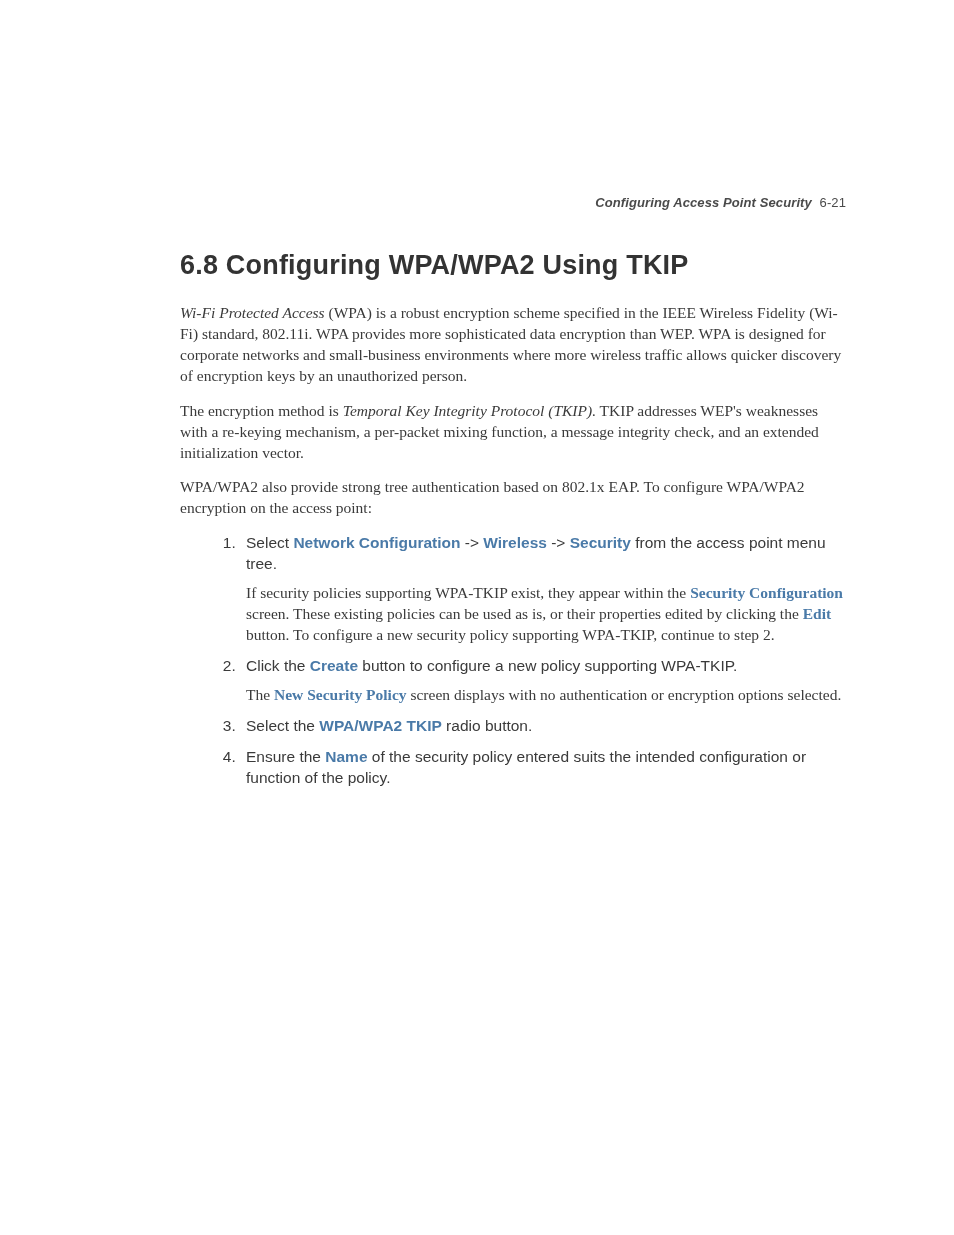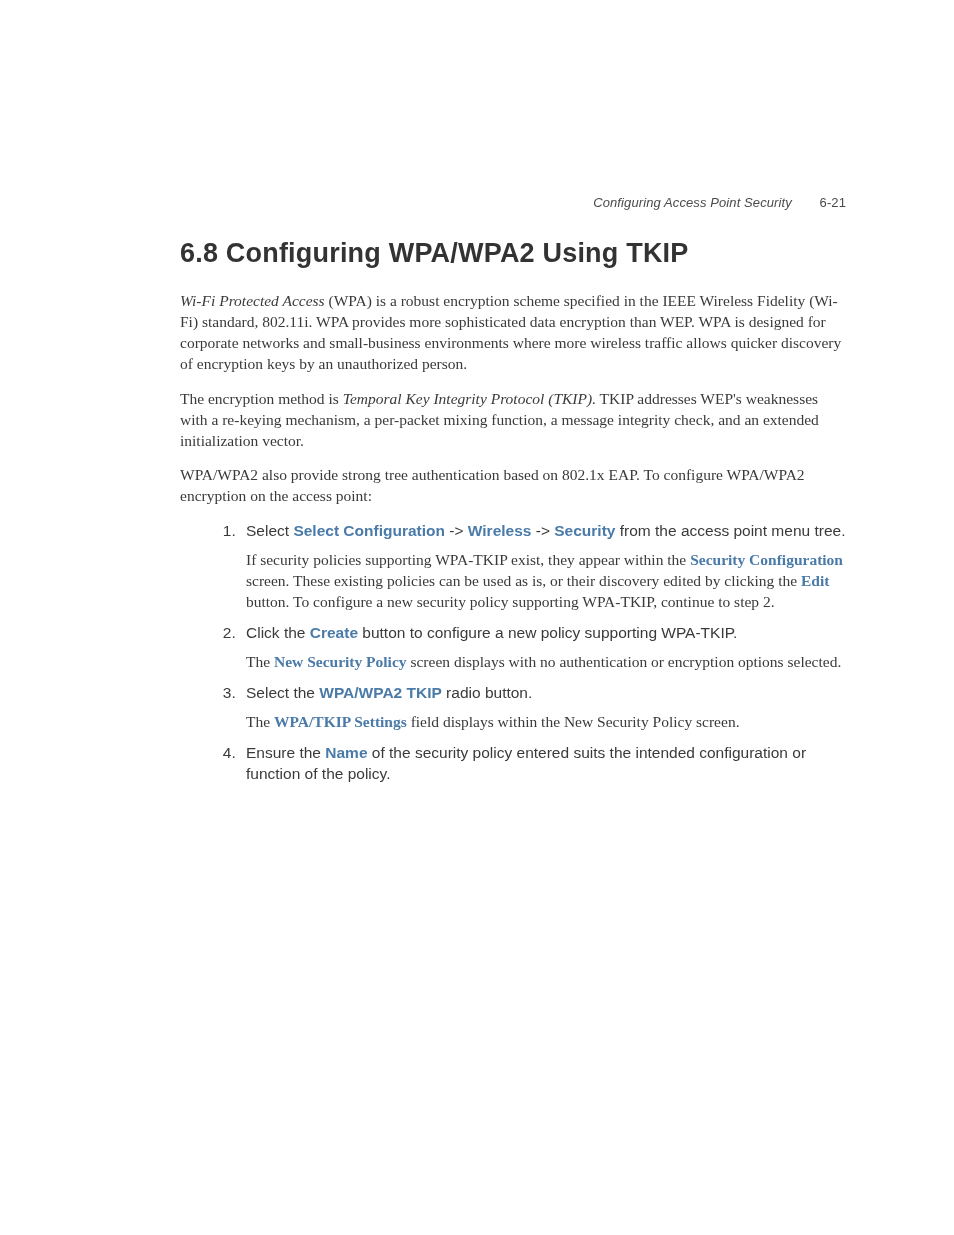--- a/index.html
+++ b/index.html
@@ -19,27 +19,28 @@
   .running-header {
     position: absolute;
     top: 195px;
     right: 108px;
     font-size: 13px;
     color: #4a4a4a;
     letter-spacing: 0.1px;
   }
   .running-header .title {
     font-style: italic;
-    margin-right: 24px;
+    margin-right: 4px;
+    font-weight: bold;
   }
   .running-header .pageno {
     font-style: normal;
   }
   .content {
-    margin-top: 48px;
+    margin-top: 60px;
   }
   h1 {
     font-size: 27px;
     font-weight: 700;
     color: #333;
     margin: 0 0 22px 0;
     letter-spacing: 0.2px;
     font-family: "Helvetica Neue Condensed", "Arial Narrow", Arial, sans-serif;
     font-stretch: condensed;
   }
@@ -99,38 +100,35 @@
 
     <p>
       <span>The encryption method is </span><span class="italic">Temporal Key Integrity Protocol (TKIP).</span><span> TKIP addresses WEP's weaknesses with a re-keying mechanism, a per-packet mixing function, a message integrity check, and an extended initialization vector.</span>
     </p>
 
 
     <p>WPA/WPA2 also provide strong tree authentication based on 802.1x EAP. To configure WPA/WPA2 encryption on the access point:</p>
 
     <ol>
       <li>
-        <span>Select </span><span class="bold-blue">Select Configuration</span><span> -&gt; </span><span class="bold-blue">Wireless</span><span> -&gt; </span><span class="bold-blue">Security</span><span> from the access point menu tree.</span>
+        <span>Select </span><span class="bold-blue">Network Configuration</span><span> -&gt; </span><span class="bold-blue">Wireless</span><span> -&gt; </span><span class="bold-blue">Security</span><span> from the access point menu tree.</span>
         <p>
-          <span>If security policies supporting WPA-TKIP exist, they appear within the </span><span class="bold-blue">Security Configuration</span><span> screen. These existing policies can be used as is, or their discovery edited by clicking the </span><span class="bold-blue">Edit</span><span> button. To configure a new security policy supporting WPA-TKIP, continue to step 2.</span>
+          <span>If security policies supporting WPA-TKIP exist, they appear within the </span><span class="bold-blue">Security Configuration</span><span> screen. These existing policies can be used as is, or their properties edited by clicking the </span><span class="bold-blue">Edit</span><span> button. To configure a new security policy supporting WPA-TKIP, continue to step 2.</span>
         </p>
       </li>
 
       <li>
         <span>Click the </span><span class="bold-blue">Create</span><span> button to configure a new policy supporting WPA-TKIP.</span>
         <p>
           <span>The </span><span class="bold-blue">New Security Policy</span><span> screen displays with no authentication or encryption options selected.</span>
         </p>
       </li>
 
       <li>
         <span>Select the </span><span class="bold-blue">WPA/WPA2 TKIP</span><span> radio button.</span>
-        <p>
-          <span>The </span><span class="bold-blue">WPA/TKIP Settings</span><span> field displays within the New Security Policy screen.</span>
-        </p>
       </li>
 
       <li>
         <span>Ensure the </span><span class="bold-blue">Name</span><span> of the security policy entered suits the intended configuration or function of the policy.</span>
       </li>
     </ol>
 
   </div>
 </div>
 

